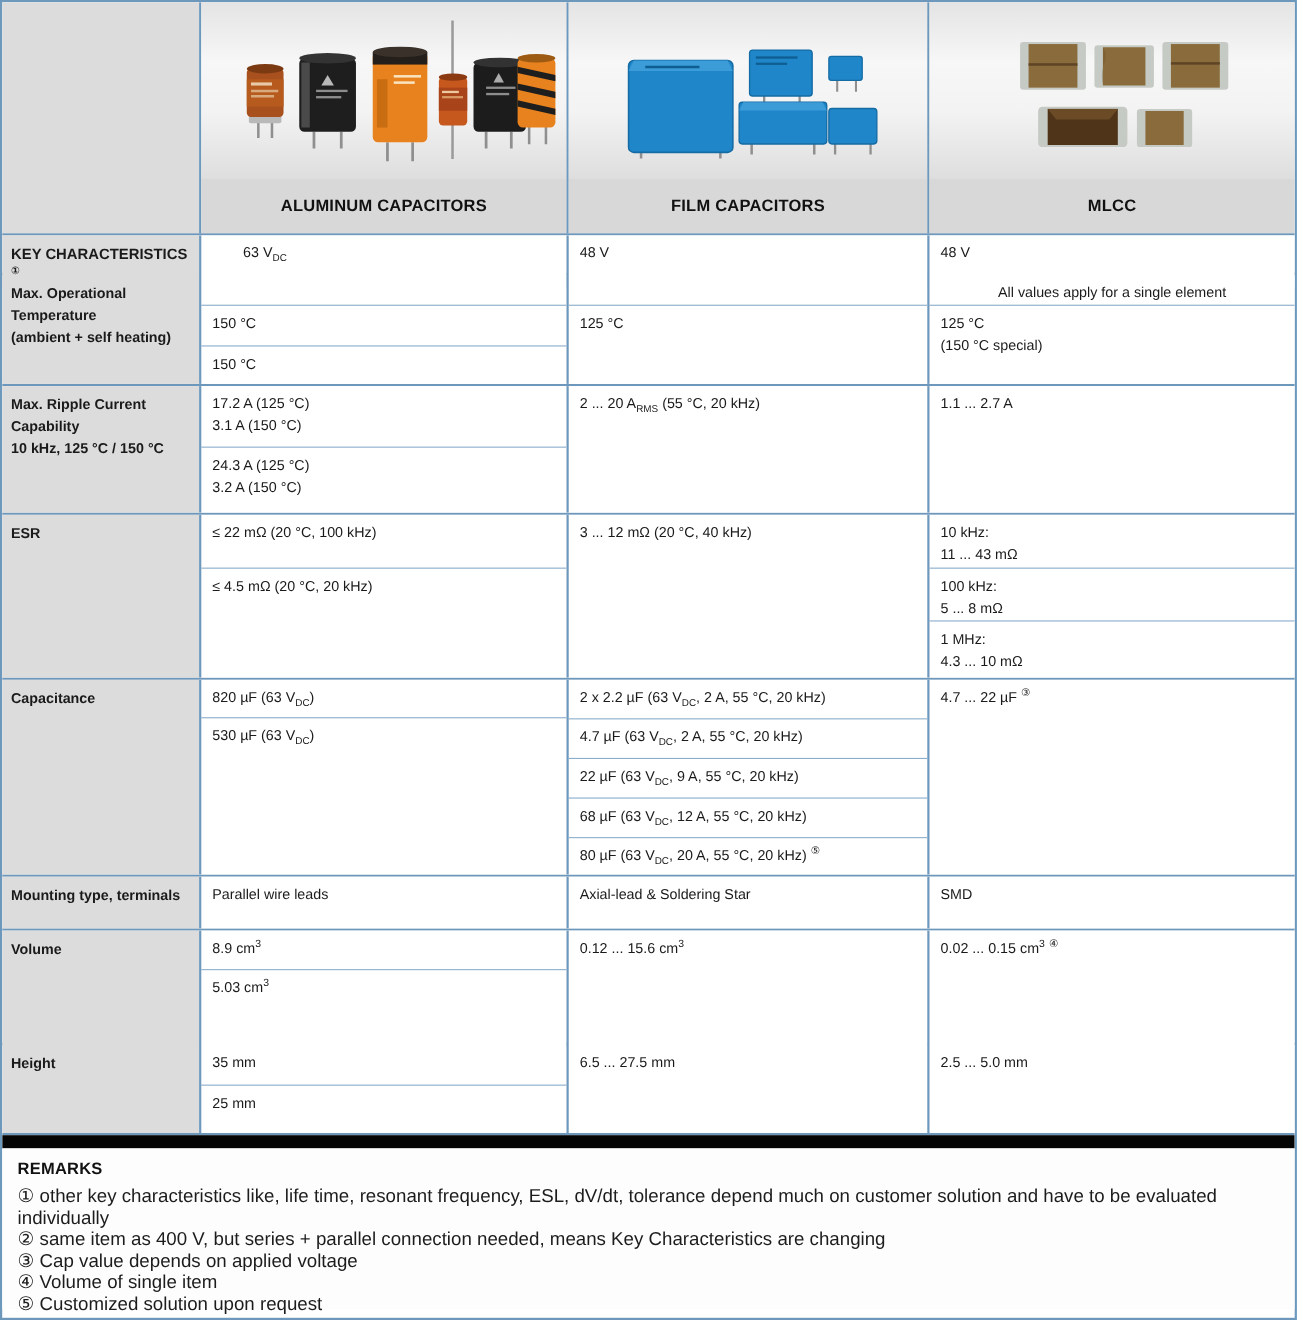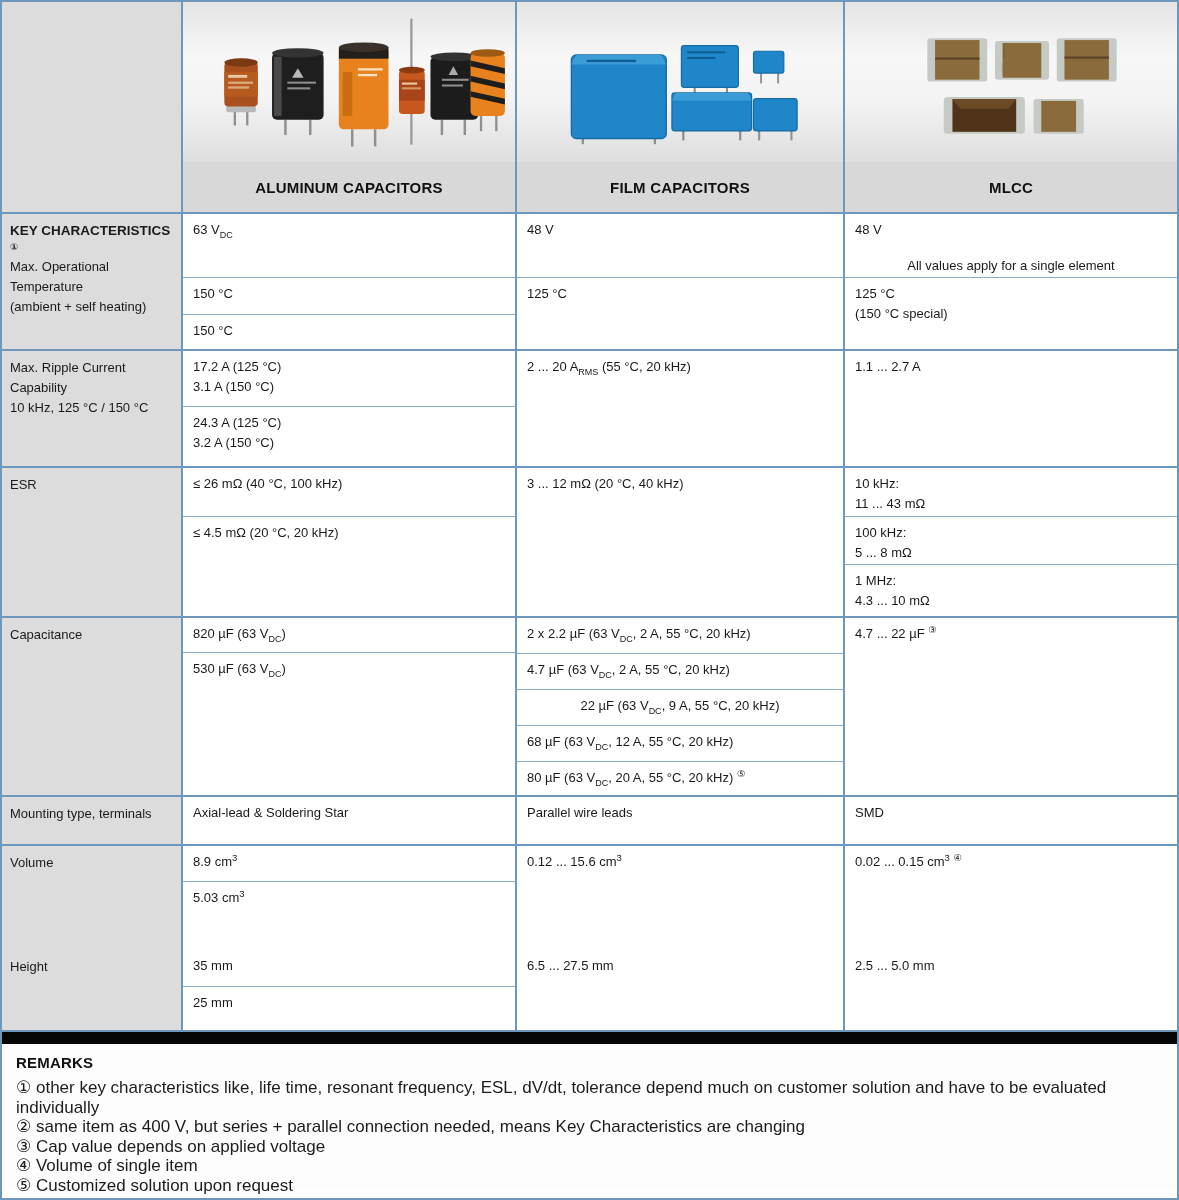--- a/index.html
+++ b/index.html
@@ -30,21 +30,21 @@
   .panel-img svg{width:96%;height:92%;}
   .panel-band{
     height:50px;background:var(--bandbg);
     display:flex;align-items:center;justify-content:center;
     font-weight:bold;font-size:15px;letter-spacing:.2px;color:#111;
   }
   
   .trow{display:grid;grid-template-columns:179px 334px 328px 1fr;border-bottom:2px solid var(--line2);}
   .tlabel{
     background:var(--labelbg);
-    padding:7px 8px 0 8px;font-size:13px;line-height:20px;
+    padding:7px 8px 0 8px;font-size:13px;line-height:20px;font-weight:bold;
   }
   .tlabel.bold{font-weight:bold;font-size:13.5px;}
   .tcol{border-left:2px solid var(--line2);display:flex;flex-direction:column;background:#fff;}
   .tsub{
     padding:6px 10px 0 10px;font-size:13px;line-height:20px;
     border-bottom:1px solid var(--line);overflow:hidden;
   }
   .tsub.last{border-bottom:none;}
   .tsub.center{text-align:center;}
   sup{font-size:9.5px;vertical-align:super;line-height:0;}
@@ -189,21 +189,21 @@
         </svg>
       </div>
       <div class="panel-band">MLCC</div>
     </div>
   </div>
 
   <div id="table-body">
       <div class="trow" style="height: 36px;">
         <div class="tlabel bold">KEY CHARACTERISTICS <sup>①</sup></div>
         <div class="tcol">
-          <div class="tsub last" style="height: 34px;">63 V<sub>DC</sub></div>
+          <div class="tsub last" style="height: 34px; margin-left: 28px;">63 V<sub>DC</sub></div>
         </div>
         <div class="tcol">
           <div class="tsub last" style="height: 34px;">48 V</div>
         </div>
         <div class="tcol">
           <div class="tsub last" style="height: 34px;">48 V</div>
         </div>
       </div>
       <div class="trow" style="height: 101px;">
         <div class="tlabel">Max. Operational Temperature<br>(ambient + self heating)</div>
@@ -230,56 +230,56 @@
         <div class="tcol">
           <div class="tsub last" style="height: 115px;">2 ... 20 A<sub>RMS</sub> (55 °C, 20 kHz)</div>
         </div>
         <div class="tcol">
           <div class="tsub last" style="height: 115px;">1.1 ... 2.7 A</div>
         </div>
       </div>
       <div class="trow" style="height: 150px;">
         <div class="tlabel">ESR</div>
         <div class="tcol">
-          <div class="tsub" style="height: 49px;">≤ 26 mΩ (40 °C, 100 kHz)</div>
+          <div class="tsub" style="height: 49px;">≤ 22 mΩ (20 °C, 100 kHz)</div>
           <div class="tsub last" style="height: 99px;">≤ 4.5 mΩ (20 °C, 20 kHz)</div>
         </div>
         <div class="tcol">
           <div class="tsub last" style="height: 148px;">3 ... 12 mΩ (20 °C, 40 kHz)</div>
         </div>
         <div class="tcol">
           <div class="tsub" style="height: 49px;">10 kHz:<br>11 ... 43 mΩ</div>
           <div class="tsub" style="height: 48px;">100 kHz:<br>5 ... 8 mΩ</div>
           <div class="tsub last" style="height: 51px;">1 MHz:<br>4.3 ... 10 mΩ</div>
         </div>
       </div>
       <div class="trow" style="height: 179px;">
         <div class="tlabel">Capacitance</div>
         <div class="tcol">
           <div class="tsub" style="height: 35px;">820 µF (63 V<sub>DC</sub>)</div>
           <div class="tsub last" style="height: 142px;">530 µF (63 V<sub>DC</sub>)</div>
         </div>
         <div class="tcol">
           <div class="tsub" style="height: 36px;">2 x 2.2 µF (63 V<sub>DC</sub>, 2 A, 55 °C, 20 kHz)</div>
           <div class="tsub" style="height: 36px;">4.7 µF (63 V<sub>DC</sub>, 2 A, 55 °C, 20 kHz)</div>
-          <div class="tsub" style="height: 36px; text-align: center;">22 µF (63 V<sub>DC</sub>, 9 A, 55 °C, 20 kHz)</div>
+          <div class="tsub" style="height: 36px;">22 µF (63 V<sub>DC</sub>, 9 A, 55 °C, 20 kHz)</div>
           <div class="tsub" style="height: 36px;">68 µF (63 V<sub>DC</sub>, 12 A, 55 °C, 20 kHz)</div>
           <div class="tsub last" style="height: 33px;">80 µF (63 V<sub>DC</sub>, 20 A, 55 °C, 20 kHz) <sup>⑤</sup></div>
         </div>
         <div class="tcol">
           <div class="tsub last" style="height: 177px;">4.7 ... 22 µF <sup>③</sup></div>
         </div>
       </div>
       <div class="trow" style="height: 49px;">
         <div class="tlabel">Mounting type, terminals</div>
         <div class="tcol">
+          <div class="tsub last" style="height: 47px;">Parallel wire leads</div>
+        </div>
+        <div class="tcol">
           <div class="tsub last" style="height: 47px;">Axial-lead &amp; Soldering Star</div>
-        </div>
-        <div class="tcol">
-          <div class="tsub last" style="height: 47px;">Parallel wire leads</div>
         </div>
         <div class="tcol">
           <div class="tsub last" style="height: 47px;">SMD</div>
         </div>
       </div>
       <div class="trow" style="height: 104px;">
         <div class="tlabel">Volume</div>
         <div class="tcol">
           <div class="tsub" style="height: 36px;">8.9 cm<sup>3</sup></div>
           <div class="tsub last" style="height: 70px;">5.03 cm<sup>3</sup></div>

